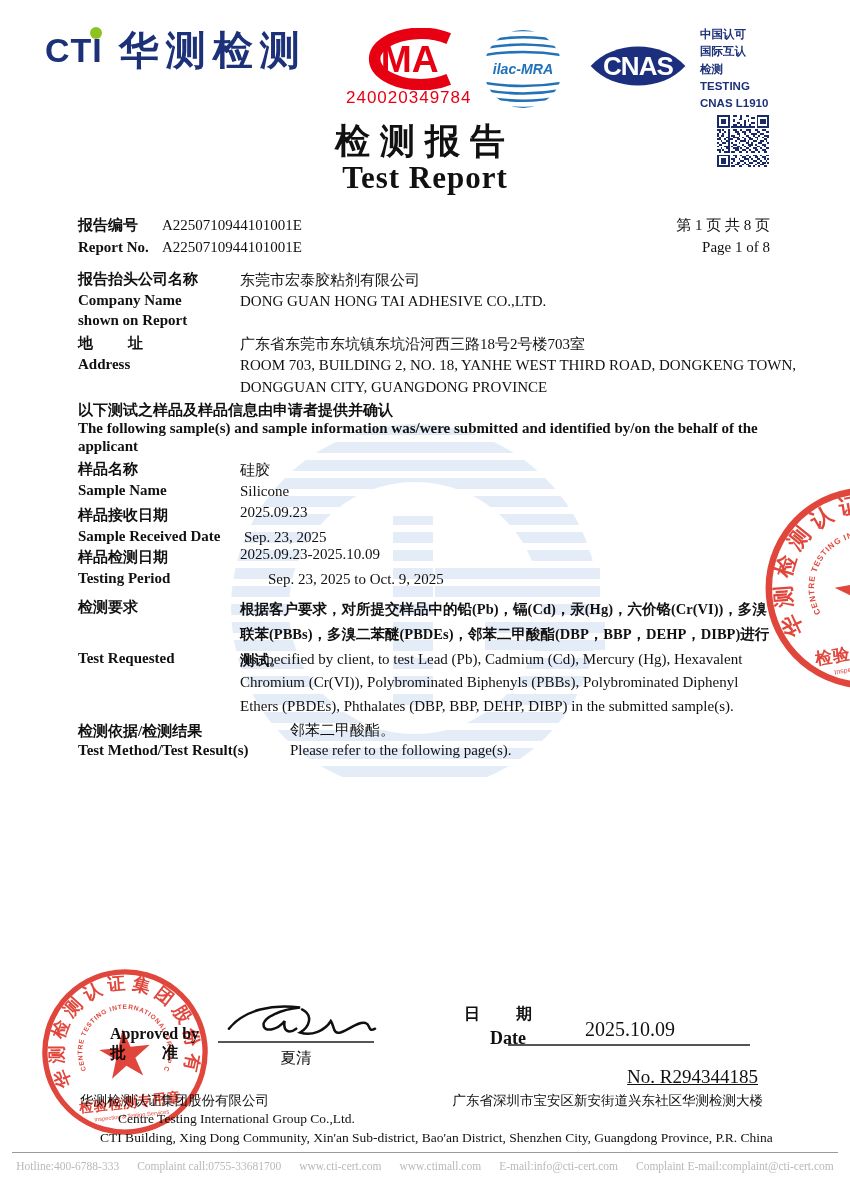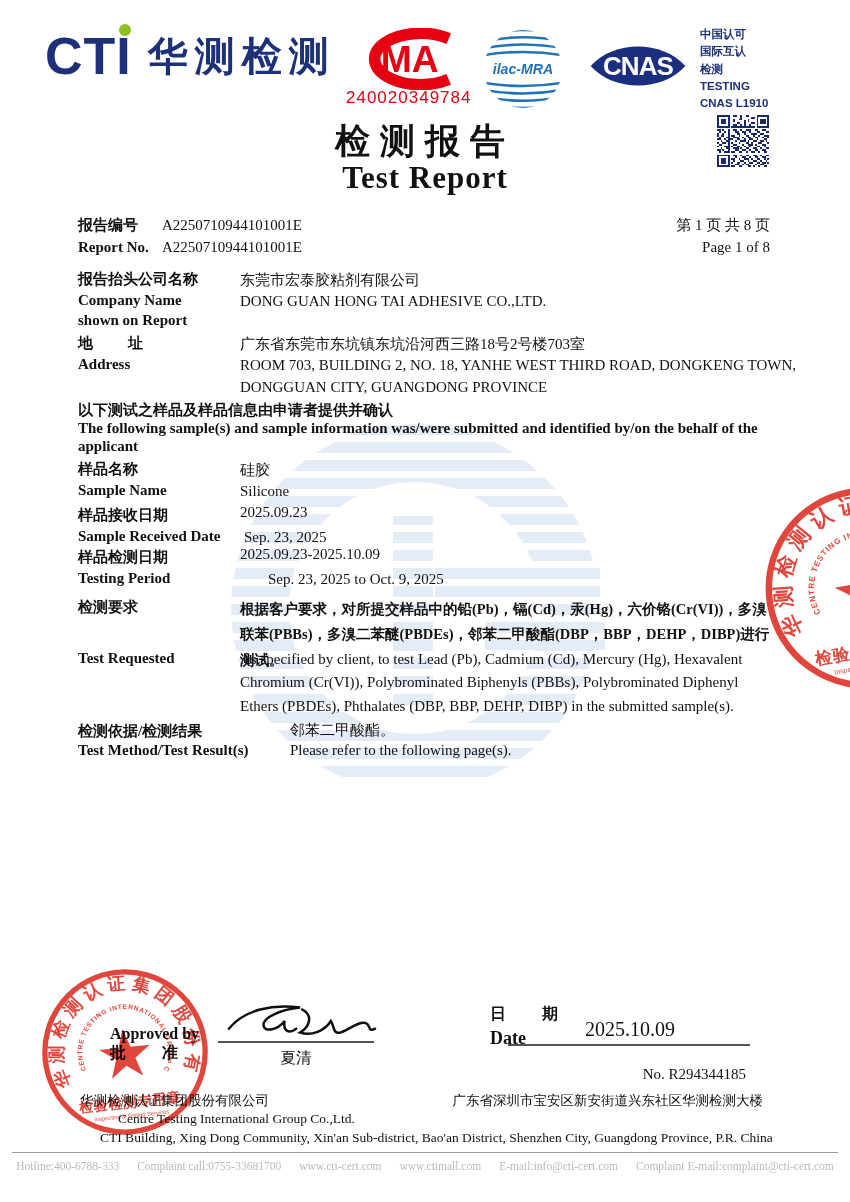--- a/index.html
+++ b/index.html
@@ -1,21 +1,21 @@
 <!DOCTYPE html>
 <html><head>
 <meta charset="utf-8">
 <style>
   html,body{margin:0;padding:0;background:#888;}
   .page{position:relative;width:850px;height:1202px;margin:0 auto;background:#fff;
         overflow:hidden;font-family:"Liberation Serif",serif;color:#111;}
   .abs{position:absolute;}
   
   .cti-logo{left:45px;top:30px;display:flex;align-items:center;font-family:"Liberation Sans",sans-serif;}
-  .cti-word{position:relative;font-size:52px;font-weight:900;letter-spacing:1px;color:#1c3178;line-height:1;}
+  .cti-word{position:relative;font-size:34px;font-weight:900;letter-spacing:1px;color:#1c3178;line-height:1;}
   .cti-dot{position:absolute;right:1px;top:-6px;width:12px;height:12px;border-radius:50%;background:#8ec31f;}
   .cti-cn{font-size:40px;font-weight:900;color:#1c3178;letter-spacing:7px;margin-left:16px;line-height:1;}
   .cma{left:344px;top:28px;}
   .cma-num{left:346px;top:88px;font-size:17px;color:#e60012;font-family:"Liberation Sans",sans-serif;letter-spacing:1px;}
   .ilac{left:482px;top:28px;}
   .cnas{left:586px;top:38px;}
   .accr{left:700px;top:26px;font-family:"Liberation Sans",sans-serif;font-weight:bold;
         font-size:11.5px;line-height:1.5;color:#1c3178;}
   .qr{left:716px;top:114px;}
   
@@ -214,26 +214,26 @@
 
     <div class="abs lab wide" style="left:110px;top:999px;font-size:16px;margin-top:44px;">批　准</div>
     <div class="abs lab" style="left:110px;top:1025px;font-size:16px;">Approved by</div>
 
     <svg class="abs" style="left:222px;top:996px;" width="160" height="50" viewBox="0 0 160 52">
       <path d="M4 34 C20 14 50 8 78 12 C58 14 40 22 40 30 C40 38 54 36 62 26 C60 36 66 40 74 34 M80 14 C92 20 88 32 78 38 C90 42 104 36 110 26 C114 32 112 40 120 38 C130 35 138 26 146 28 C152 30 148 38 156 34" fill="none" stroke="#101010" stroke-width="2.6" stroke-linecap="round"></path>
     </svg>
     <div class="abs sigline" style="left:218px;top:1041px;width:156px;"></div>
     <div class="abs val" style="left:218px;top:1048px;width:156px;text-align:center;font-size:15.5px;">夏清</div>
 
-    <div class="abs lab wide" style="left:490px;top:1004px;font-size:16px;">日　期</div>
+    <div class="abs lab wide" style="left:464px;top:1004px;font-size:16px;">日　期</div>
     <div class="abs lab" style="left:490px;top:1028px;font-size:18px;">Date</div>
     <div class="abs val" style="left:510px;top:1018px;width:240px;text-align:center;font-size:20px;">2025.10.09</div>
     <div class="abs thinline" style="left:508px;top:1044px;width:242px;"></div>
 
-    <div class="abs val" style="right:104px;top:1066px;font-size:15px;">No.  R294344185</div>
+    <div class="abs val" style="right:92px;top:1066px;font-size:19px;text-decoration:underline;">No.  R294344185</div>
 
     <div class="abs foot-co" style="left:80px;top:1092px;">华测检测认证集团股份有限公司</div>
     <div class="abs foot-co" style="right:87px;top:1092px;">广东省深圳市宝安区新安街道兴东社区华测检测大楼</div>
     <div class="abs foot-co" style="left:118px;top:1111px;">Centre Testing International Group Co.,Ltd.</div>
     <div class="abs foot-co" style="left:100px;top:1130px;">CTI Building, Xing Dong Community, Xin'an Sub-district, Bao'an District, Shenzhen City, Guangdong Province, P.R. China</div>
 
     <div class="abs rule"></div>
     <div class="abs footer">
       <span>Hotline:400-6788-333</span><span>Complaint call:0755-33681700</span><span>www.cti-cert.com</span><span>www.ctimall.com</span><span>E-mail:info@cti-cert.com</span><span>Complaint E-mail:complaint@cti-cert.com</span>
     </div>

